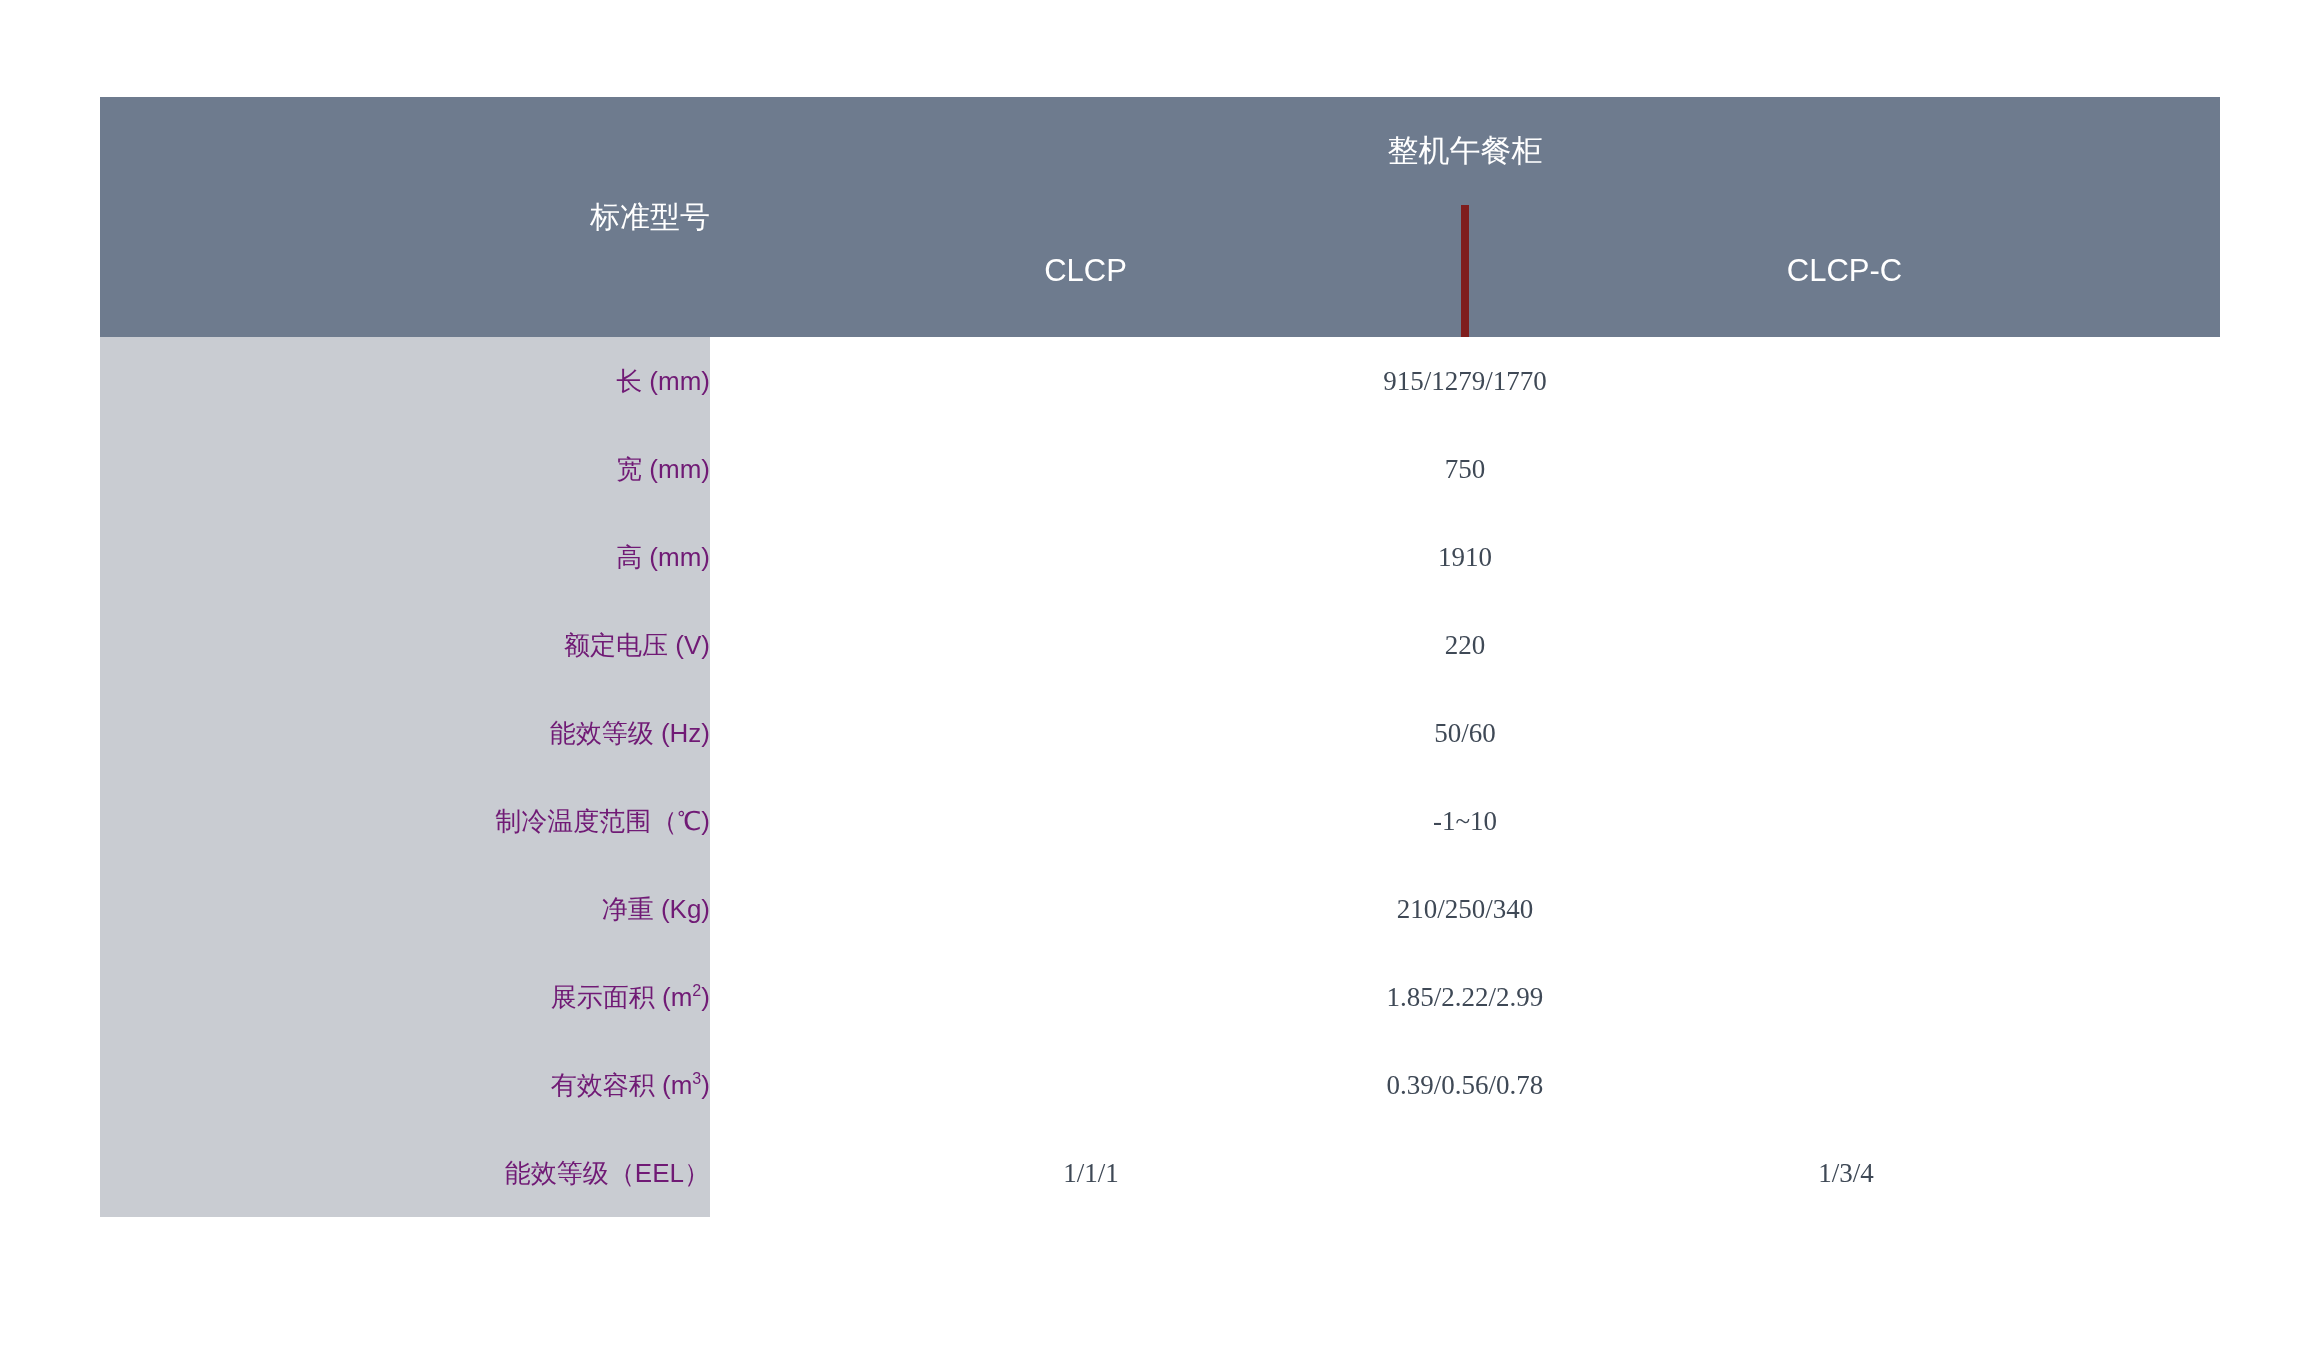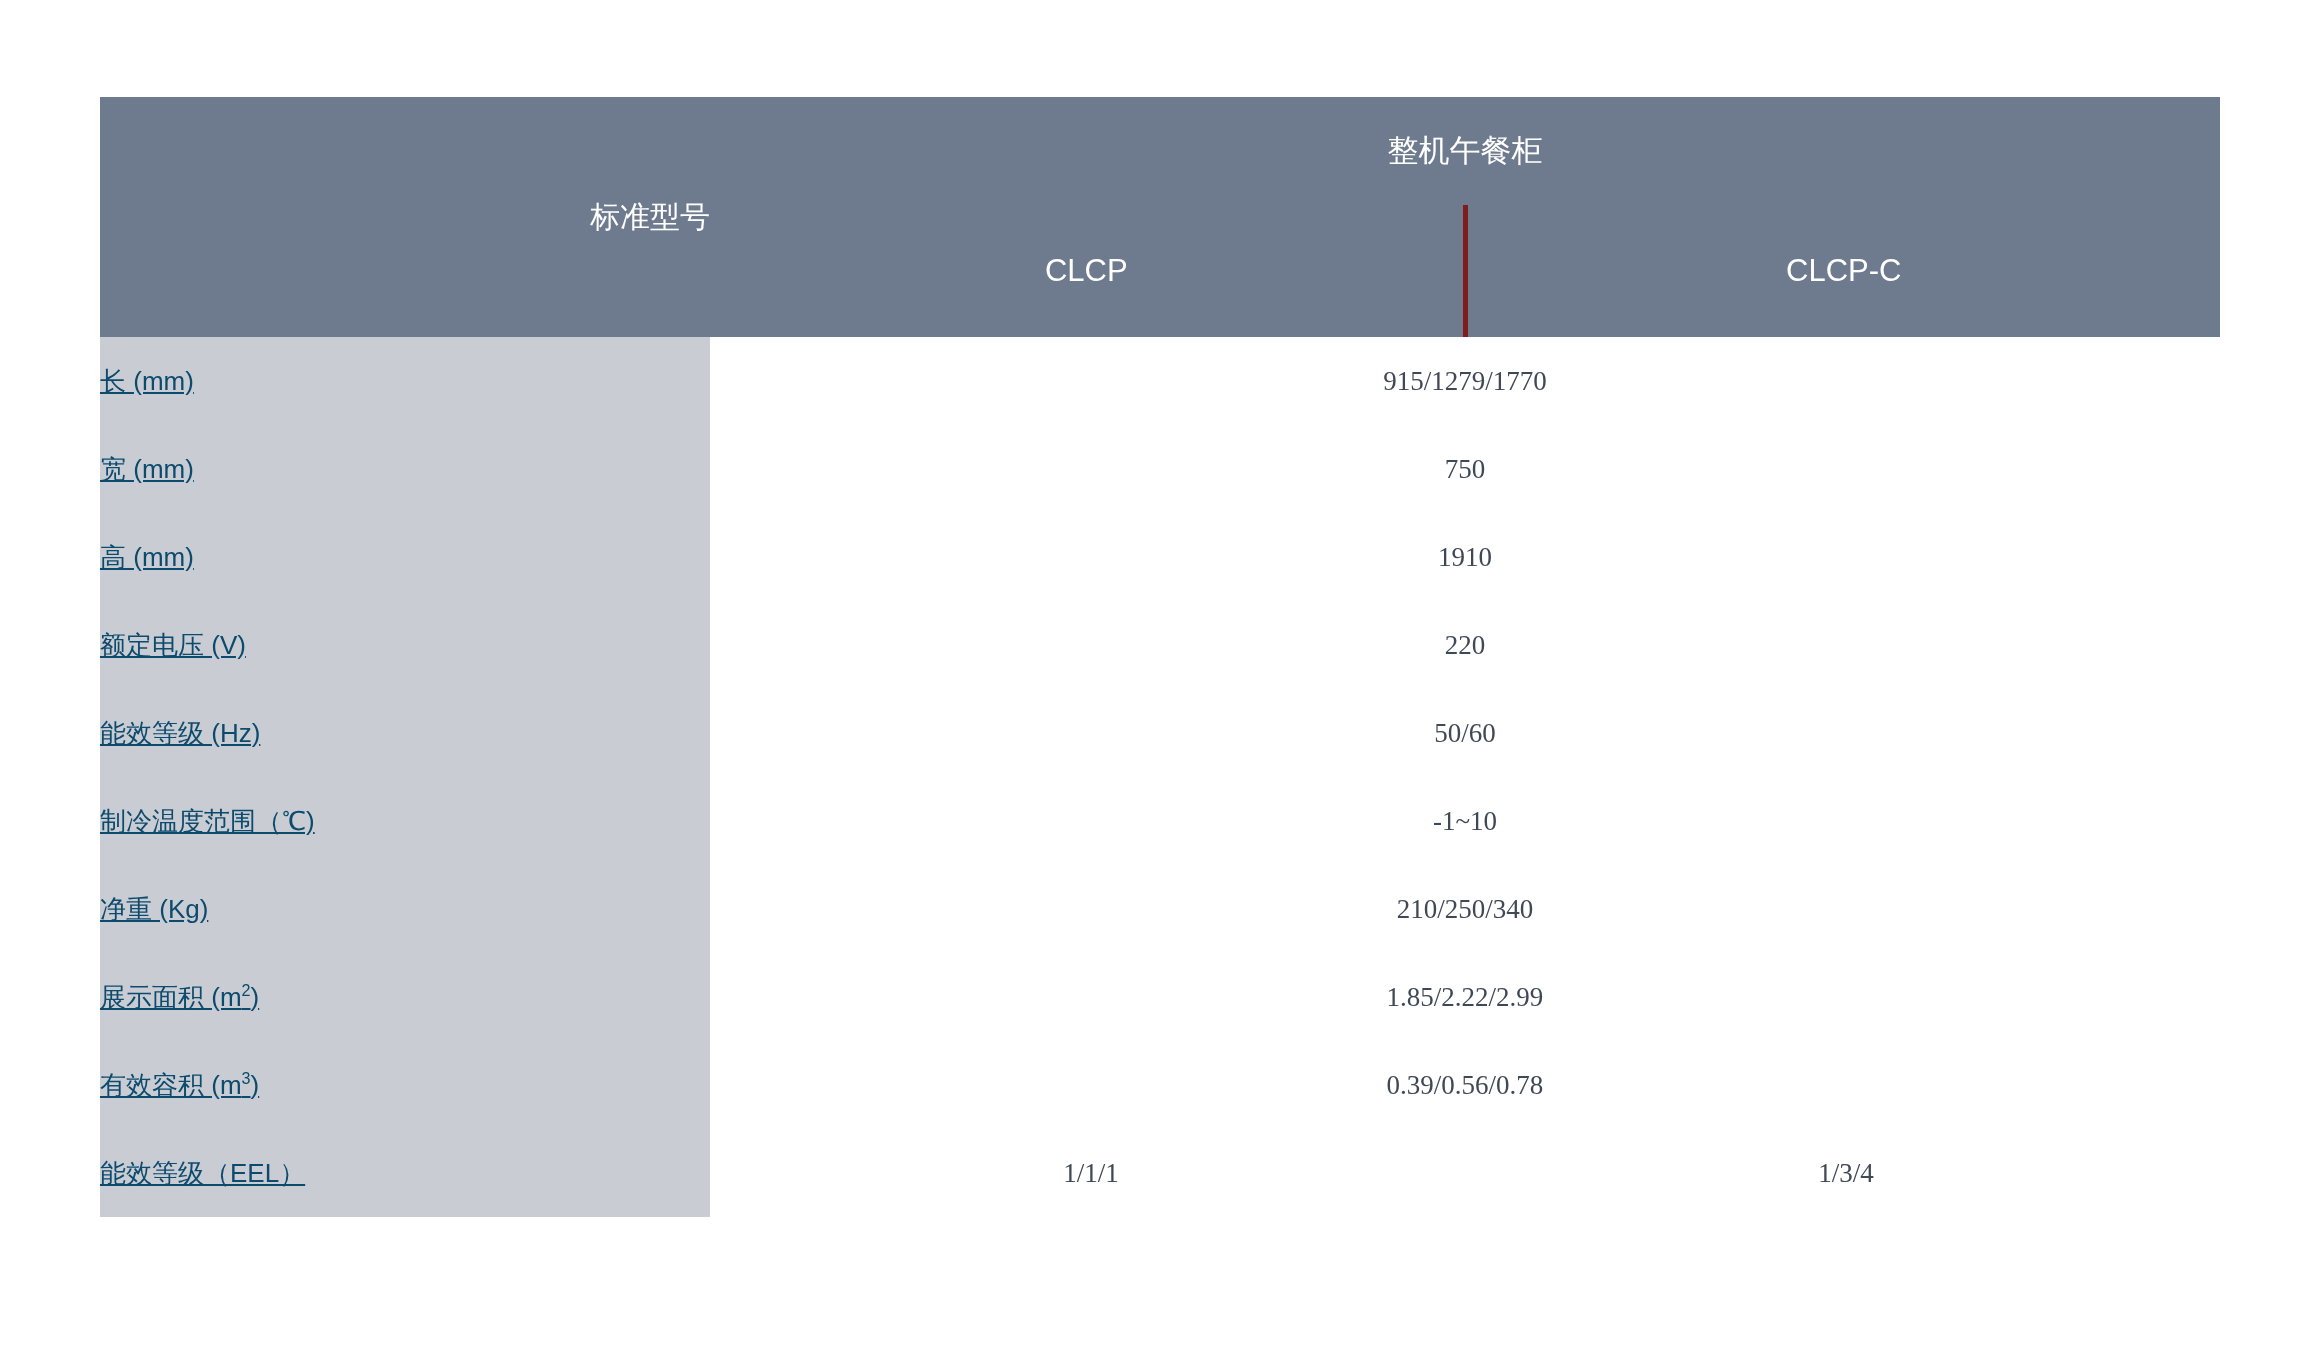--- a/index.html
+++ b/index.html
@@ -58,35 +58,34 @@
   }
   .hdr-model {
     background: #6e7b8e;
     color: #ffffff;
     font-size: 31px;
     text-align: center;
     height: 132px;
     box-sizing: border-box;
   }
   .hdr-model.left-div {
-    border-right: 5px solid #7f1d1d;
+    border-right: 8px solid #7f1d1d;
   }
 
   
   .row-label {
     background: #c9ccd2;
-    color: #0c4a6e;
+    color: #701a75;
     font-size: 26px;
-    text-align: left;
+    text-align: right;
     padding-left: 40px;
     height: 88px;
     box-sizing: border-box;
     border-bottom: 2px solid #ffffff;
     border-right: 3px solid #ffffff;
-    text-decoration: underline;
   }
   .row-value {
     background: #ffffff;
     color: #3f4956;
     font-size: 27px;
     text-align: center;
     height: 88px;
     box-sizing: border-box;
     border-bottom: 2px solid #8a94a3;
     padding-left: 12px;

